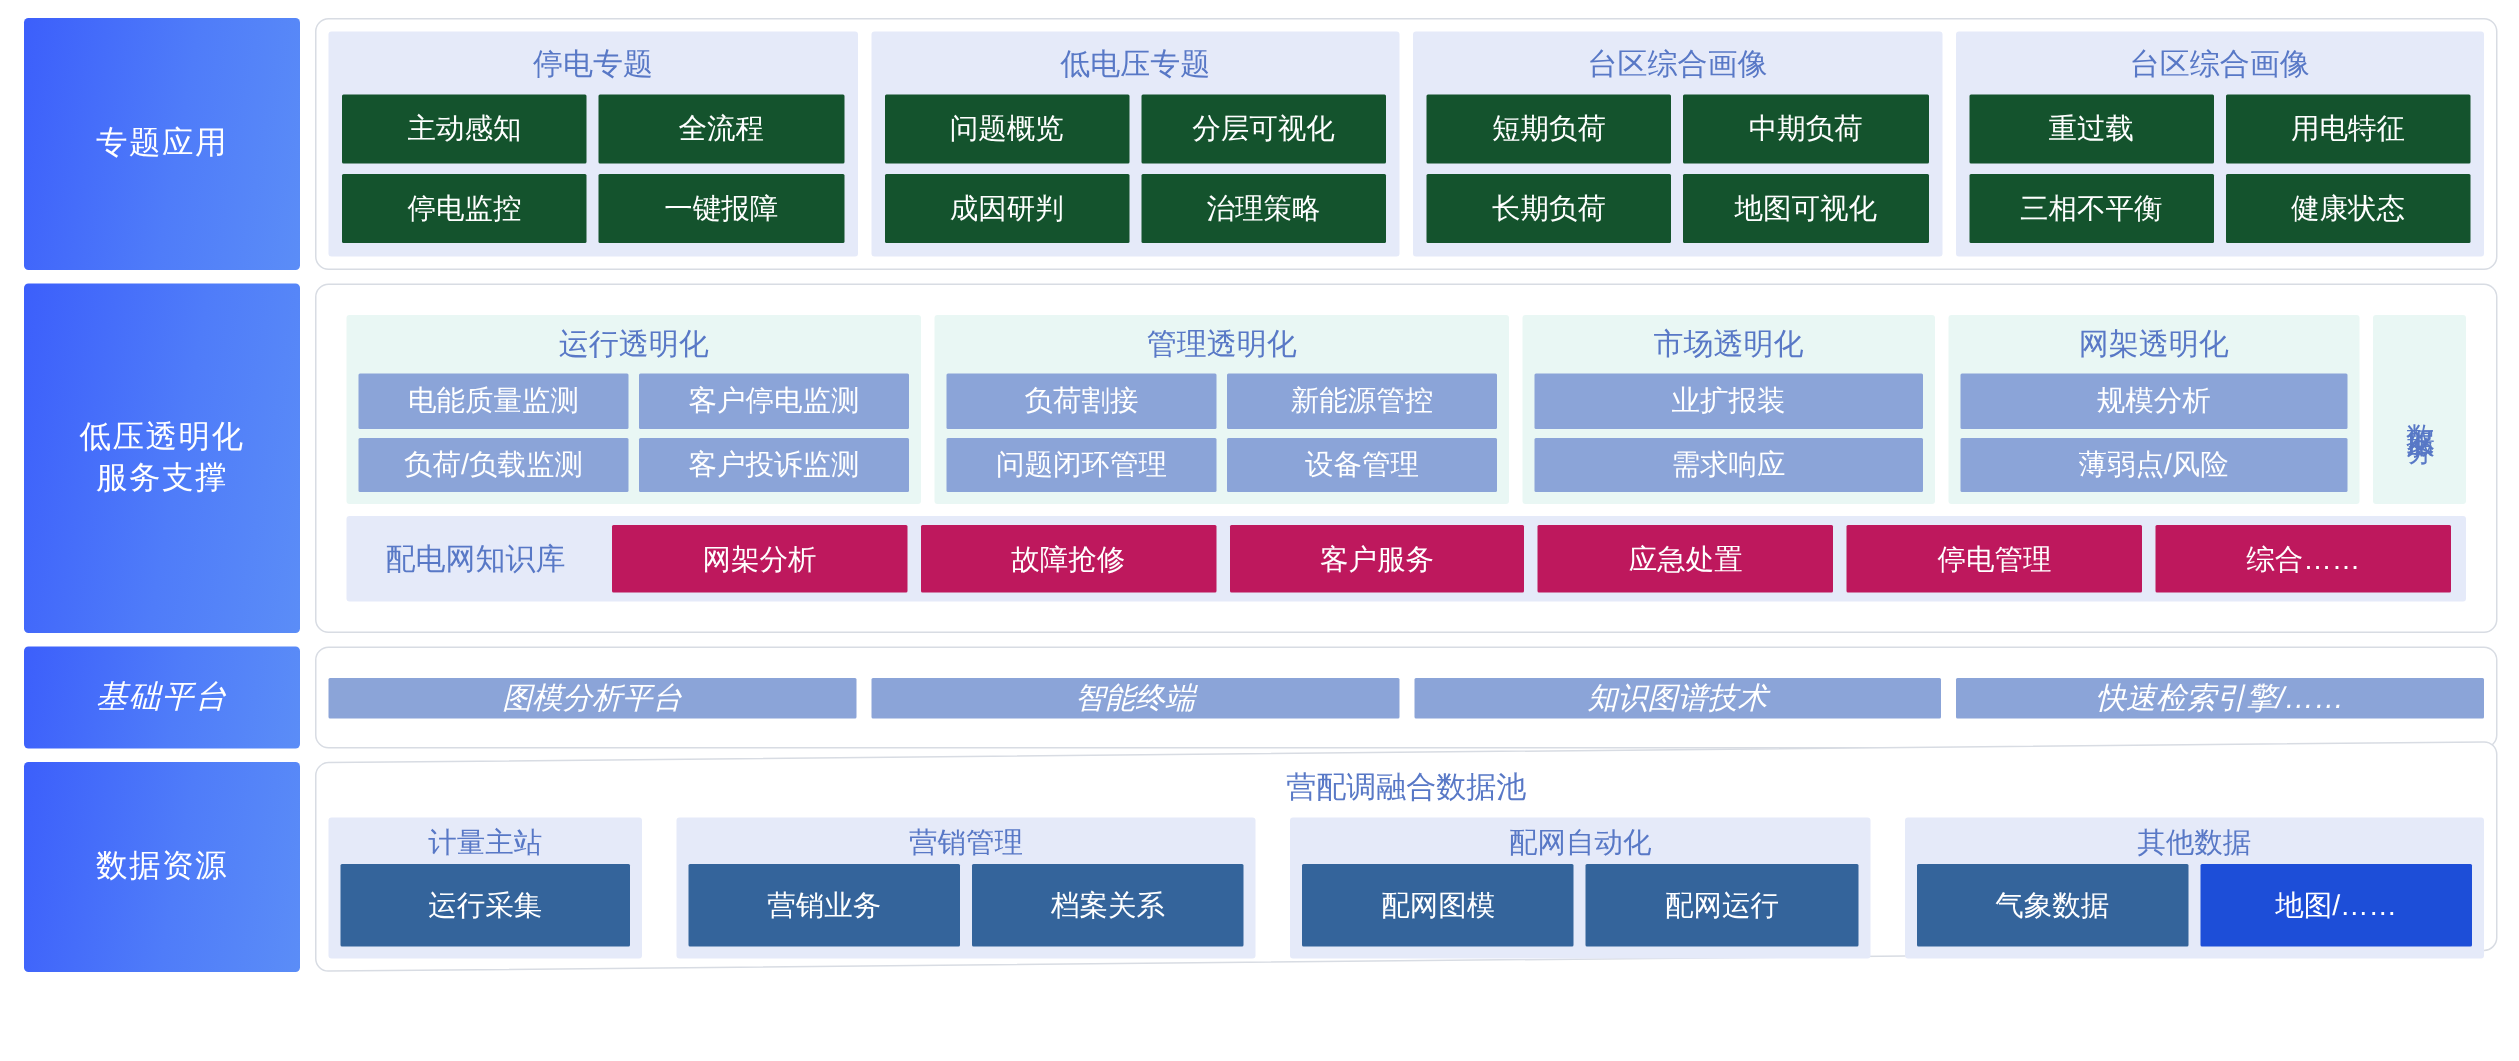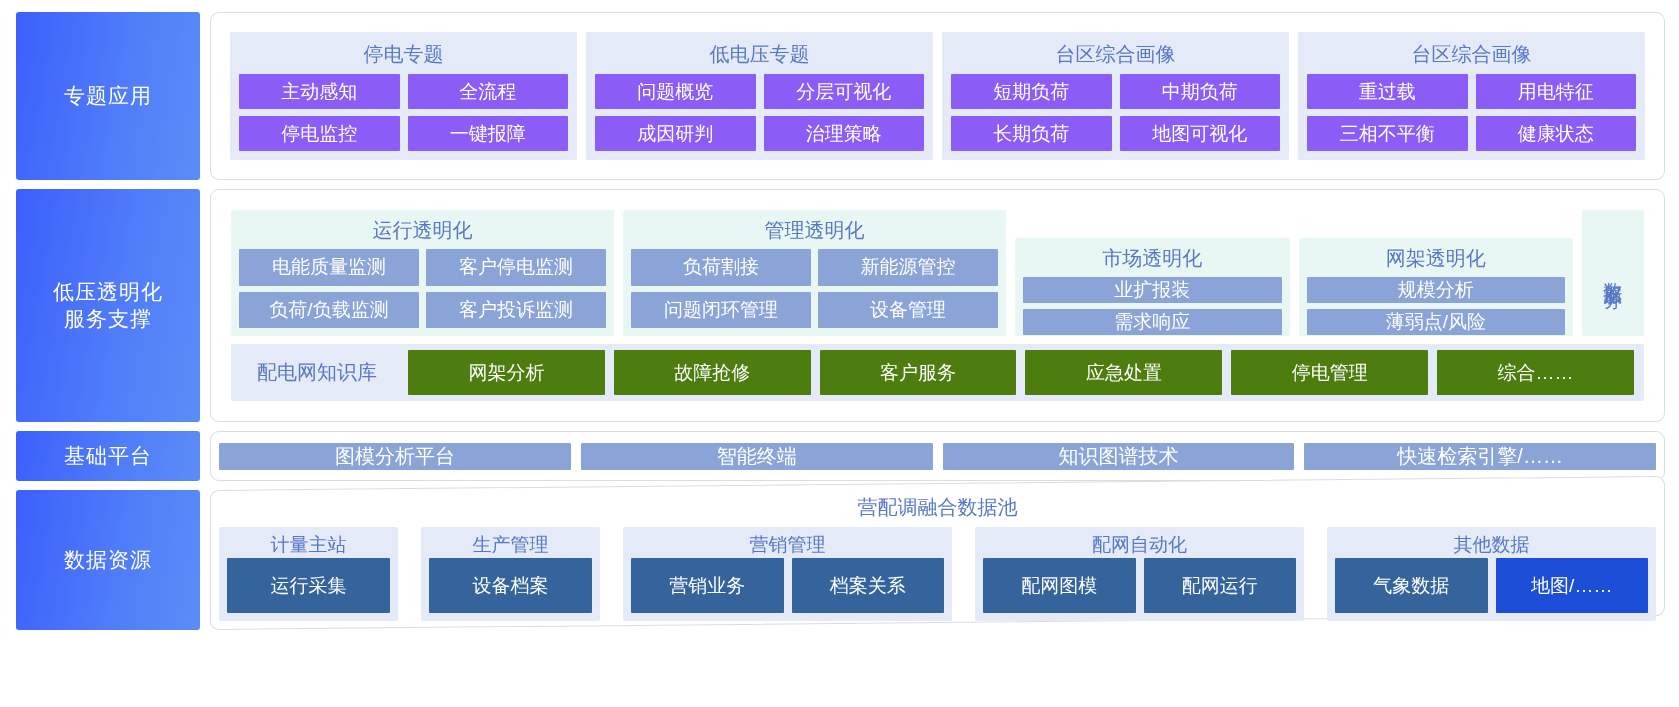--- a/index.html
+++ b/index.html
@@ -28,21 +28,21 @@
     text-align: center;
     font-size: 21px; line-height: 1.28;
     letter-spacing: 1px;
     white-space: pre-line;
   }
   .row-body {
     flex: 1 1 auto;
     background: #ffffff;
     border: 1px solid #d8dce3;
     border-radius: 9px;
-    padding: 19px;
+    padding: 8px;
     display: flex;
     gap: 9px;
   }
 
   
   .r1 { height: 168px; }
   .r1 .row-body { align-items: stretch; }
   .topic-group {
     flex: 1 1 0;
     background: #e5eaf9;
@@ -57,41 +57,41 @@
     line-height: 30px;
     margin-bottom: 5px;
   }
   .tile-grid {
     flex: 1 1 auto;
     display: grid;
     grid-template-columns: 1fr 1fr;
     gap: 7px 8px;
   }
   .tile {
-    background: #8b5cf6;
+    background: #14532d;
     color: #ffffff;
     display: flex; align-items: center; justify-content: center;
     font-size: 19px;
     border-radius: 1px;
     text-align: left;
     white-space: nowrap;
   }
 
   
   .r2 { height: 233px; }
   .r2 .row-body { flex-direction: column; gap: 8px; padding: 20px; }
   .trans-row { display: flex; gap: 9px; flex: 1 1 auto; min-height: 0; }
   .trans-group {
     background: #e9f7f4;
     border-radius: 2px;
     padding: 5px 8px 8px;
     display: flex; flex-direction: column;
   }
   .trans-group.g-wide { flex: 1.42 1 0; }
-  .trans-group.g-narrow { flex: 1 1 0; margin-top: 28px; }
+  .trans-group.g-narrow { flex: 1 1 0; }
   .trans-title {
     text-align: center;
     color: #5878c6;
     font-size: 20px;
     line-height: 30px;
     margin-bottom: 4px;
   }
   .trans-tiles {
     flex: 1 1 auto;
     display: grid;
@@ -129,32 +129,32 @@
   }
   .kb-label {
     flex: 0 0 auto;
     color: #5878c6;
     font-size: 20px;
     padding: 0 22px 0 16px;
     white-space: nowrap;
   }
   .kb-tile {
     flex: 1 1 0;
-    background: #4d7c0f;
+    background: #be185d;
     color: #ffffff;
     height: 100%;
     display: flex; align-items: center; justify-content: center;
     font-size: 19px;
     border-radius: 1px;
     white-space: nowrap;
     text-align: center;
   }
 
   
-  .r3 { height: 50px; }
+  .r3 { height: 68px; font-style: italic; }
   .r3 .row-body { padding: 8px; gap: 10px; align-items: center; }
   .plat-tile {
     flex: 1 1 0;
     background: #8ba4d8;
     color: #ffffff;
     display: flex; align-items: center; justify-content: center;
     font-size: 20px;
     border-radius: 1px;
     white-space: nowrap;
   }
@@ -346,26 +346,20 @@
         <div class="pool-title">营配调融合数据池</div>
         <div class="pool-groups">
 
           <div class="pool-group w1">
             <div class="pool-gtitle">计量主站</div>
             <div class="pool-tiles">
               <div class="tile-dk">运行采集</div>
             </div>
           </div>
 
-          <div class="pool-group w1">
-            <div class="pool-gtitle">生产管理</div>
-            <div class="pool-tiles">
-              <div class="tile-dk">设备档案</div>
-            </div>
-          </div>
 
           <div class="pool-group w2">
             <div class="pool-gtitle">营销管理</div>
             <div class="pool-tiles">
               <div class="tile-dk">营销业务</div>
               <div class="tile-dk">档案关系</div>
             </div>
           </div>
 
           <div class="pool-group w2">

